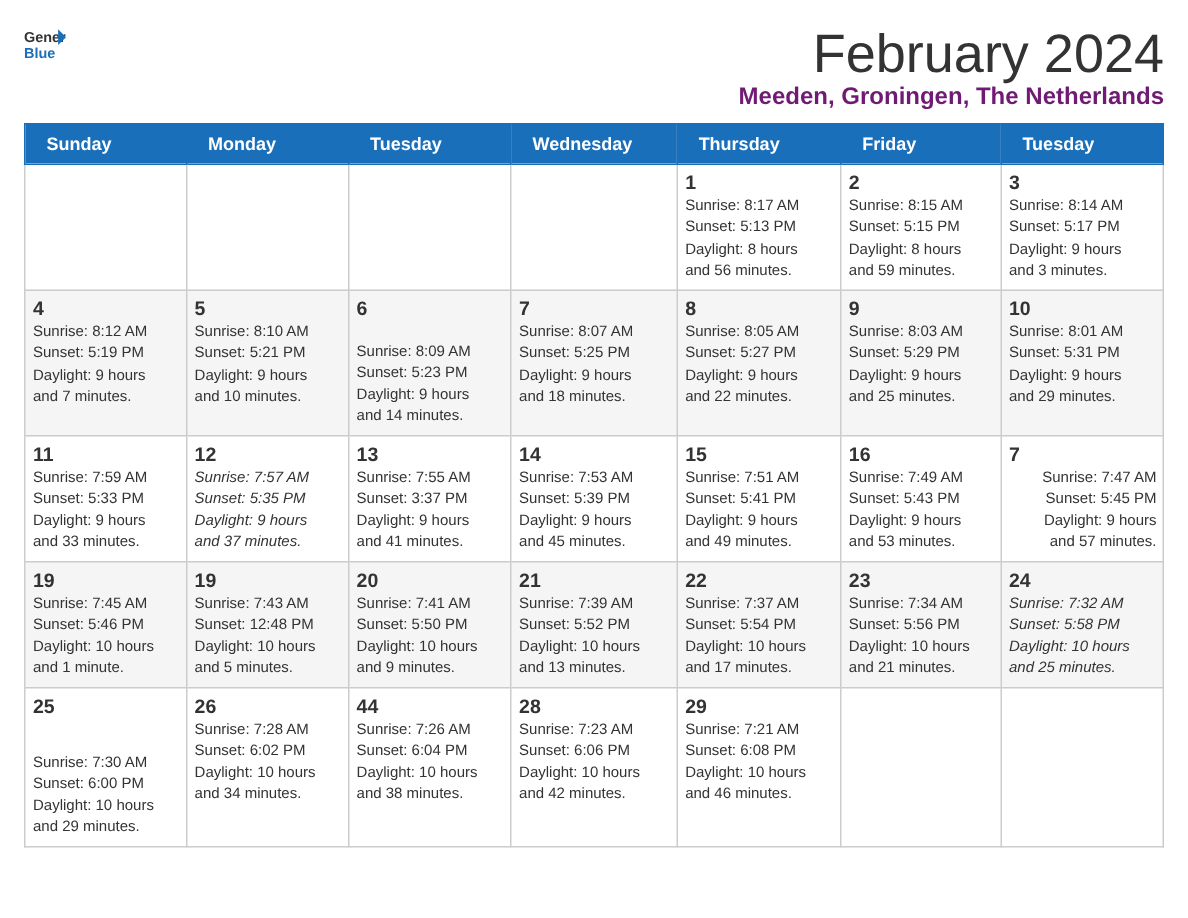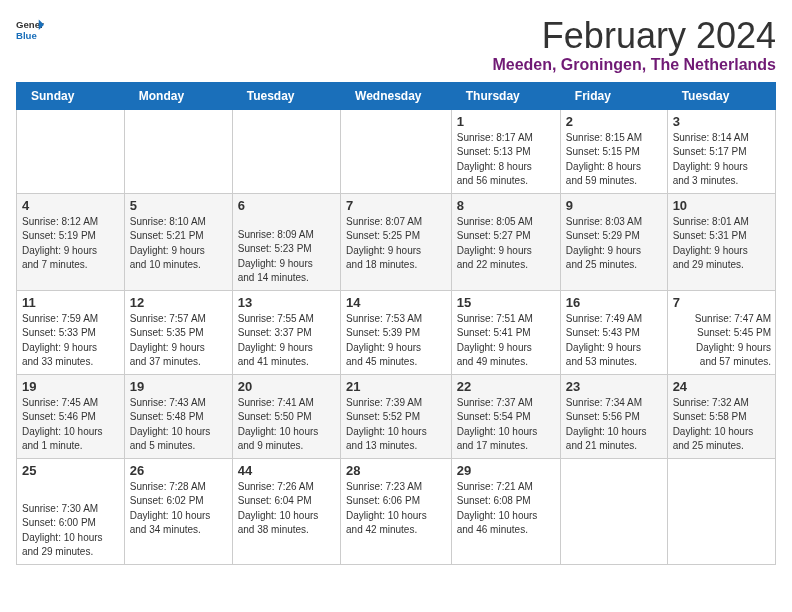--- a/index.html
+++ b/index.html
@@ -195,21 +195,21 @@
         <tr>
           <td>
             <span class="day-num">11</span>
             <div class="day-info" style="white-space: pre-line;">Sunrise: 7:59 AM
 Sunset: 5:33 PM
 Daylight: 9 hours
 and 33 minutes.</div>
           </td>
           <td>
             <span class="day-num">12</span>
-            <div class="day-info" style="white-space: pre-line;">Sunrise: 7:57 AM
+            <div class="day-info" style="white-space: pre-line; font-style: italic;">Sunrise: 7:57 AM
 Sunset: 5:35 PM
 Daylight: 9 hours
 and 37 minutes.</div>
           </td>
           <td>
             <span class="day-num">13</span>
             <div class="day-info" style="white-space: pre-line;">Sunrise: 7:55 AM
 Sunset: 3:37 PM
 Daylight: 9 hours
 and 41 minutes.</div>
@@ -247,21 +247,21 @@
           <td>
             <span class="day-num">19</span>
             <div class="day-info" style="white-space: pre-line;">Sunrise: 7:45 AM
 Sunset: 5:46 PM
 Daylight: 10 hours
 and 1 minute.</div>
           </td>
           <td>
             <span class="day-num">19</span>
             <div class="day-info" style="white-space: pre-line;">Sunrise: 7:43 AM
-Sunset: 5:48 PM
+Sunset: 12:48 PM
 Daylight: 10 hours
 and 5 minutes.</div>
           </td>
           <td>
             <span class="day-num">20</span>
             <div class="day-info" style="white-space: pre-line;">Sunrise: 7:41 AM
 Sunset: 5:50 PM
 Daylight: 10 hours
 and 9 minutes.</div>
           </td>
@@ -281,21 +281,21 @@
           </td>
           <td>
             <span class="day-num">23</span>
             <div class="day-info" style="white-space: pre-line;">Sunrise: 7:34 AM
 Sunset: 5:56 PM
 Daylight: 10 hours
 and 21 minutes.</div>
           </td>
           <td>
             <span class="day-num">24</span>
-            <div class="day-info" style="white-space: pre-line;">Sunrise: 7:32 AM
+            <div class="day-info" style="white-space: pre-line; font-style: italic;">Sunrise: 7:32 AM
 Sunset: 5:58 PM
 Daylight: 10 hours
 and 25 minutes.</div>
           </td>
         </tr>
         <tr>
           <td>
             <span class="day-num">25</span>
             <div class="day-info" style="white-space: pre-line; margin-top: 24px;">Sunrise: 7:30 AM
 Sunset: 6:00 PM

